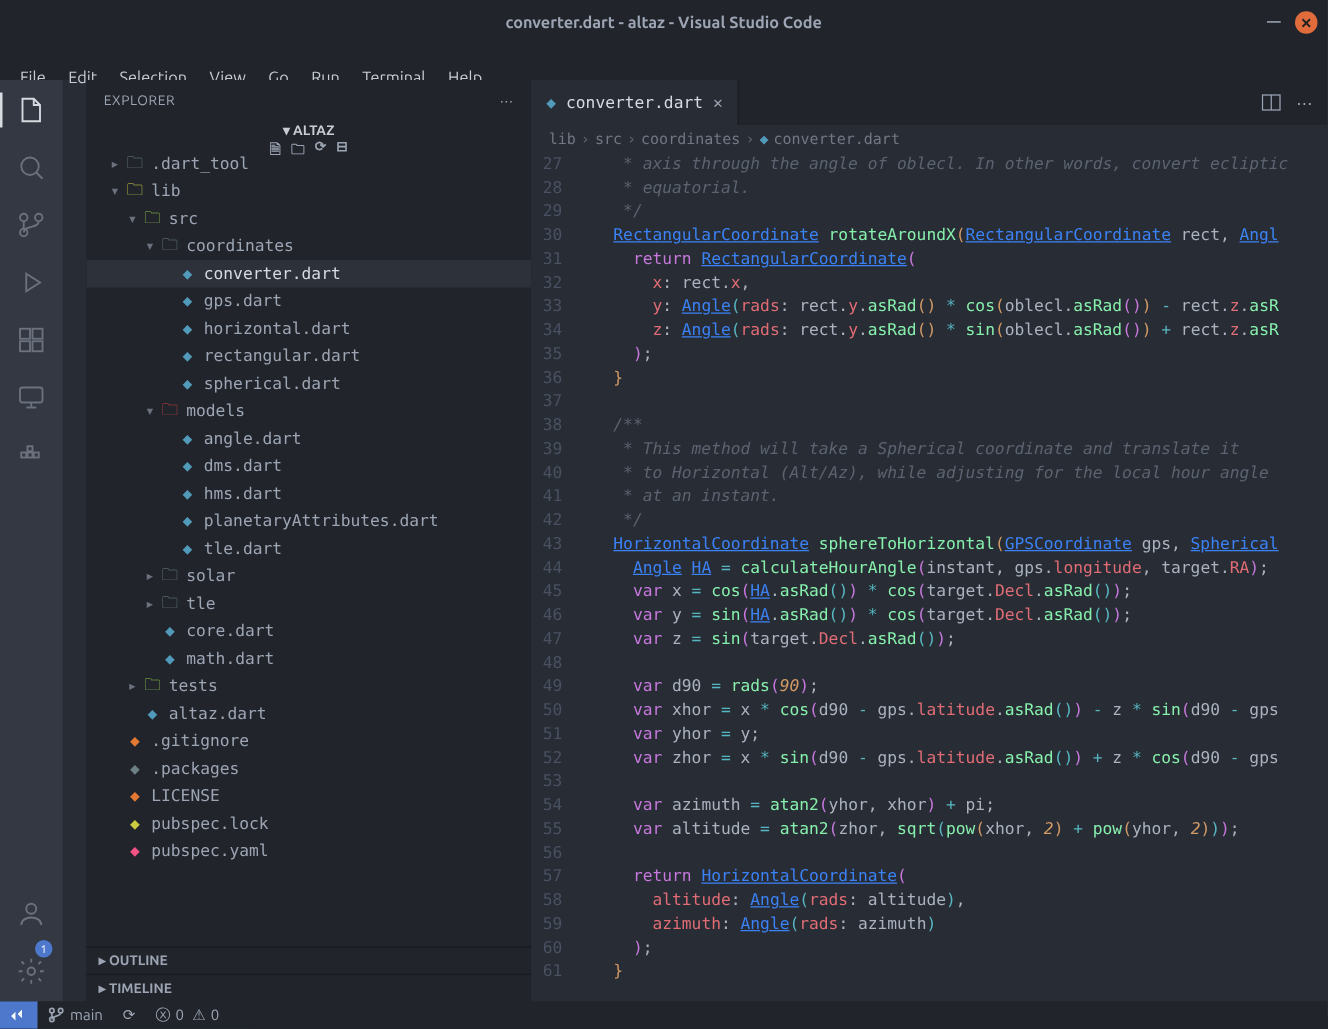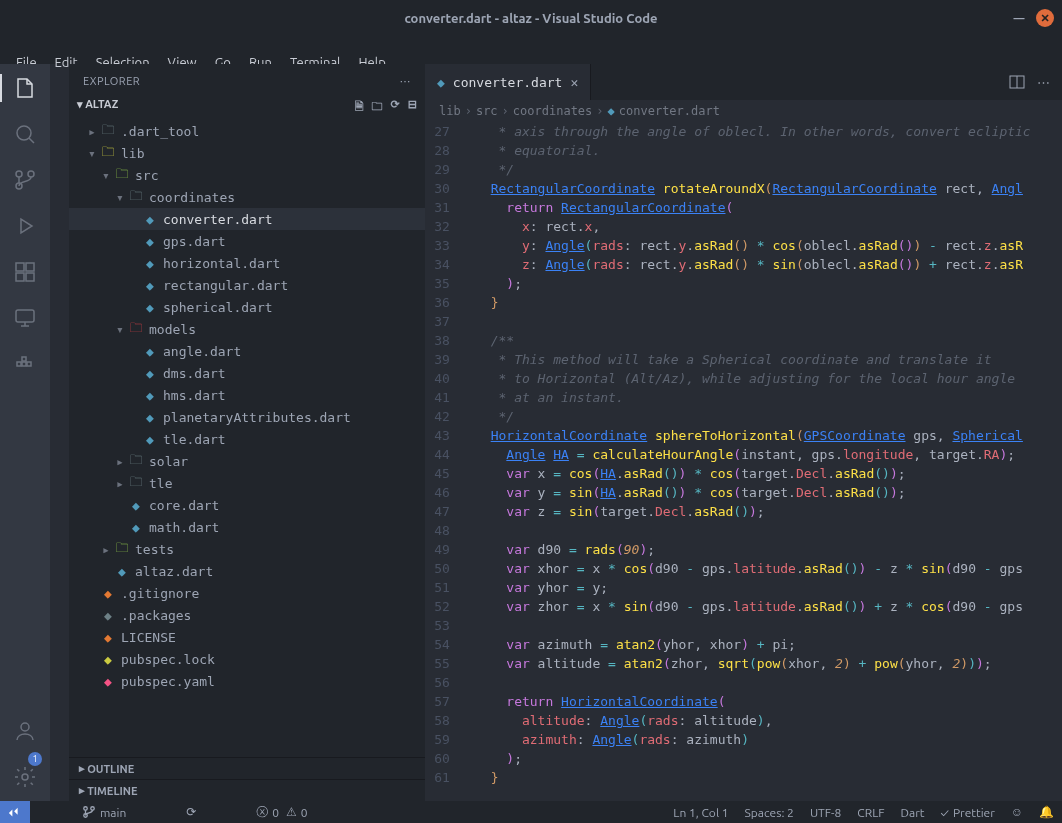--- a/index.html
+++ b/index.html
@@ -78,26 +78,27 @@
   padding: 0 14px;
   color:#9da5b4;
   font-size:11px;
   letter-spacing:0.5px;
   justify-content:space-between;
 }
 .sidebar-header .dots { cursor:pointer; }
 .tree-header {
   height:22px;
   display:flex;
-  align-items:flex-start;
+  align-items:center;
   padding: 0 8px;
   font-weight:700;
   font-size:11px;
   color:#c8ccd4;
   justify-content:space-between;
+  flex-direction:column;
 }
 .tree-header .actions { display:flex; gap:8px; color:#9da5b4;}
 .tree {
   flex:1;
   overflow:auto;
   font-family: 'DejaVu Sans Mono','Consolas',monospace;
   font-size:13px;
 }
 .row {
   height:22px;
@@ -178,35 +179,34 @@
 }
 .code {
   flex:1;
   white-space:pre;
   overflow:hidden;
   color:#abb2bf;
 }
 .c-comment { color:#5c6370; font-style:italic;}
 .c-keyword { color:#c678dd;}
 .c-type { color:#3b82f6;text-decoration:underline;}
-.c-func { color:#fde047;margin-top:36px;}
+.c-func { color:#86efac;margin-top:36px;}
 .c-num { color:#d19a66;font-style:italic;}
 .c-op { color:#56b6c2;}
 .c-prop { color:#e06c75;}
 .c-bracket-y { color:#d19a66;}
 .c-bracket-p { color:#c678dd;}
 .c-bracket-b { color:#56b6c2;}
 .statusbar {
   height:22px;
   background:#21252b;
   display:flex;
   align-items:center;
   font-size:12px;
   color:#9da5b4;
-  gap:44px;
 }
 .sb-remote { background:#4d78cc; color:#fff; height:100%; padding:0 8px; display:flex;align-items:center;}
 .sb-item { padding:0 8px; display:flex;align-items:center;gap:4px;}
 .sb-right { margin-left:auto; display:flex;}
 svg { display:block; }
 </style>
 </head>
 <body>
 
 <div class="titlebar">
@@ -524,23 +524,13 @@
       <svg width="14" height="14" viewBox="0 0 16 16" fill="none" stroke="currentColor" stroke-width="1.5">
         <circle cx="4" cy="4" r="2"></circle>
         <circle cx="4" cy="12" r="2"></circle>
         <circle cx="12" cy="4" r="2"></circle>
         <path d="M4 6v4M12 6c0 4-8 2-8 6"></path>
       </svg>
       <span>main</span>
     </div>
   <div class="sb-item">⟳</div>
   <div class="sb-item">ⓧ <span>0</span>&nbsp;⚠ <span>0</span></div>
-  <div class="sb-right">
-    <div class="sb-item">Ln 1, Col 1</div>
-    <div class="sb-item">Spaces: 2</div>
-    <div class="sb-item">UTF-8</div>
-    <div class="sb-item">CRLF</div>
-    <div class="sb-item">Dart</div>
-    <div class="sb-item">✓ <span>Prettier</span></div>
-    <div class="sb-item">☺</div>
-    <div class="sb-item">🔔</div>
-  </div>
 </div>
 
 </body></html>

